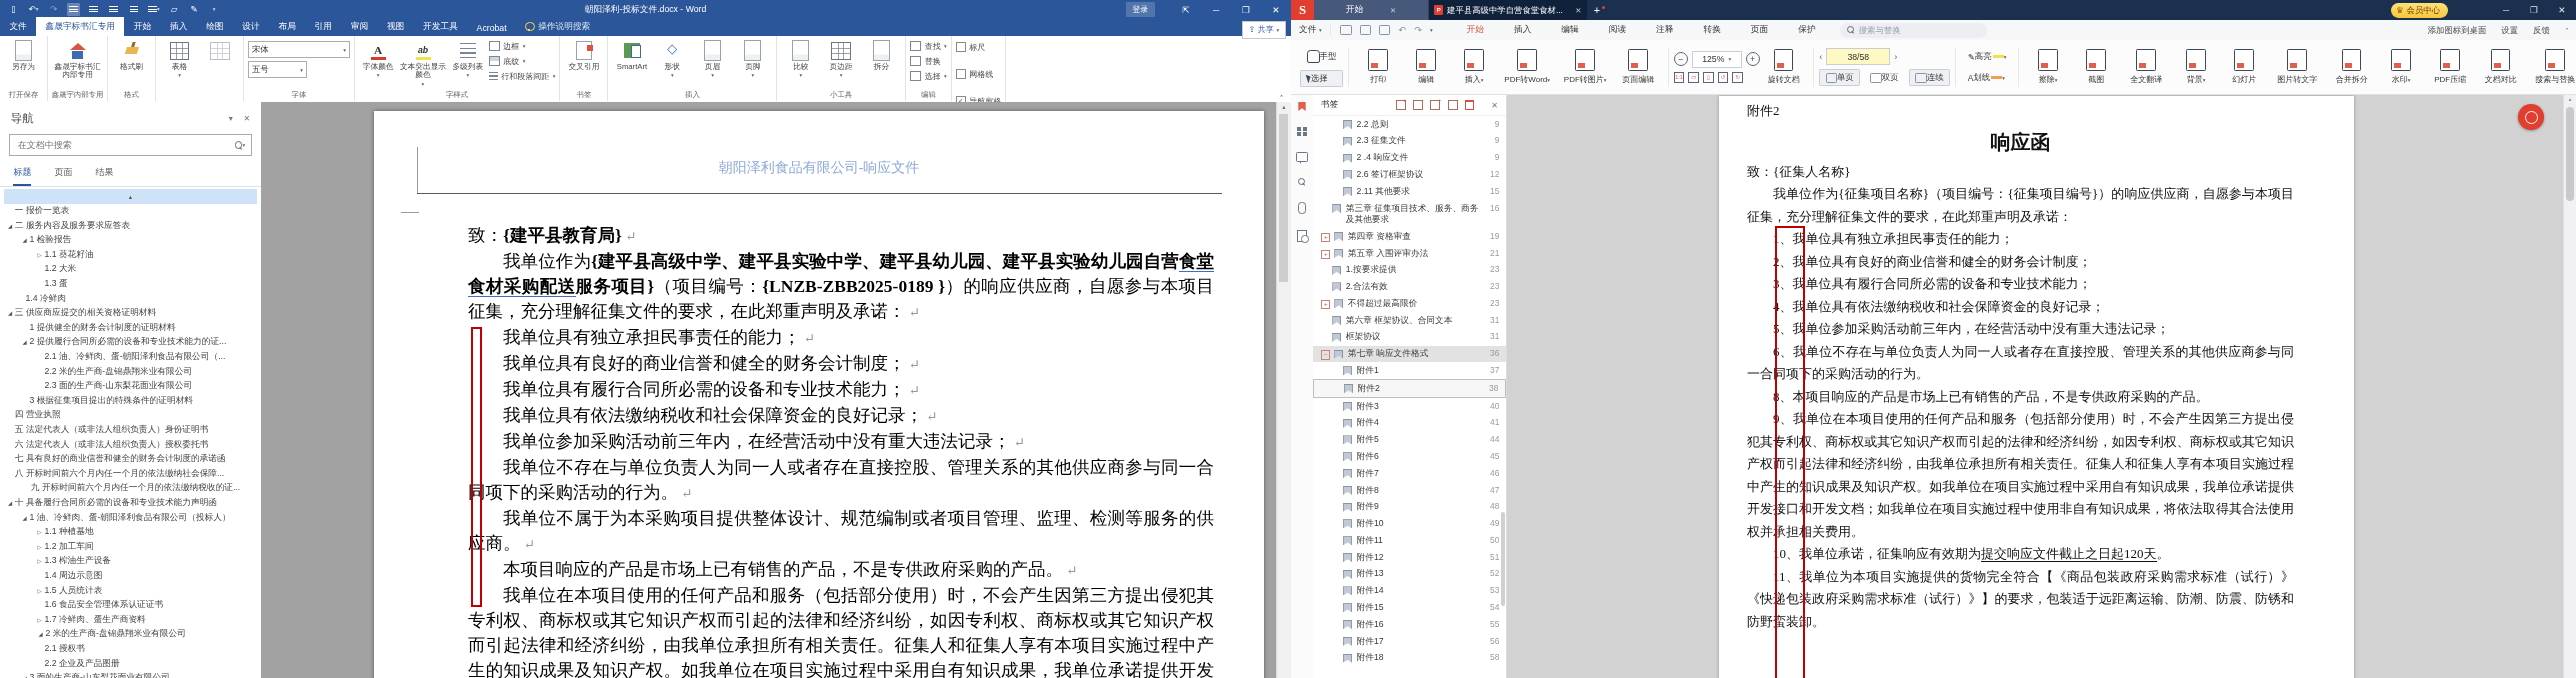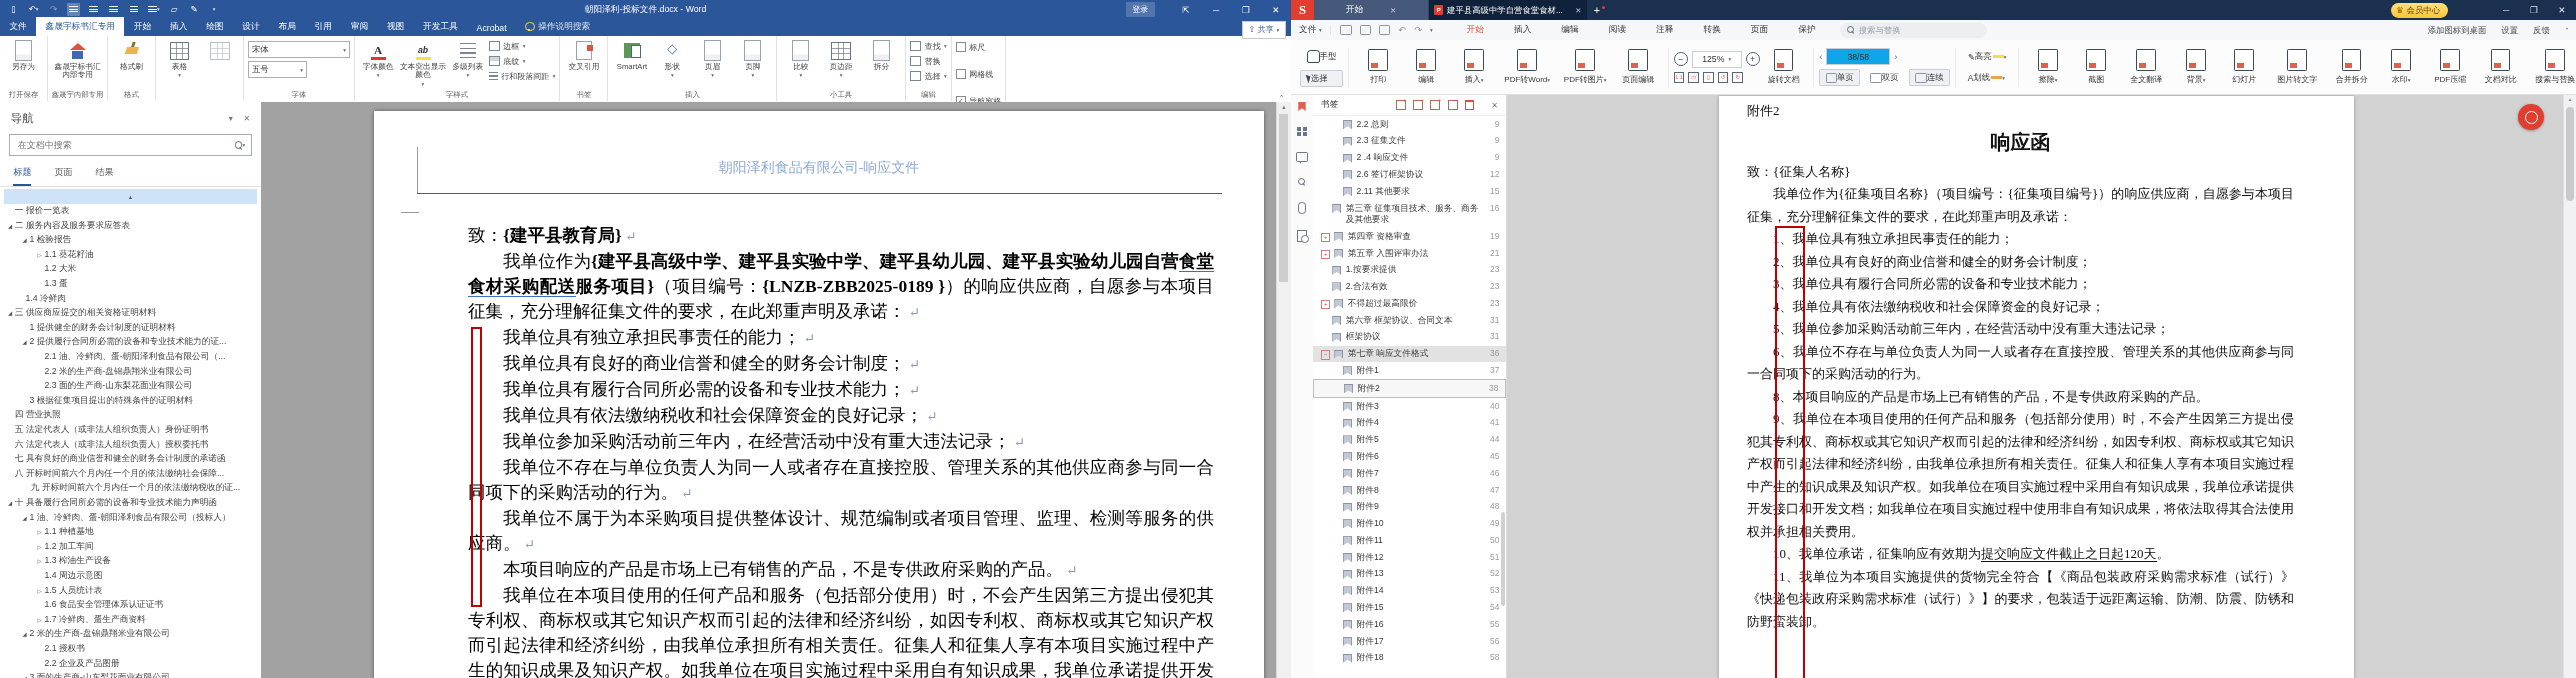--- a/index.html
+++ b/index.html
@@ -128,21 +128,21 @@
   .tsmall.boxed{border:0.7px solid #c9cdd5;background:#eef0f4;border-radius:1.3px;}
   .tbig{width:48px;display:flex;flex-direction:column;align-items:center;gap:2.7px;font-size:8px;color:#333;flex:none;white-space:nowrap;}
   .fico{width:17.5px;height:20px;border:1.1px solid #3d4757;border-radius:1.3px;background:#fff;position:relative;}
   .fico::after{content:"";position:absolute;left:2px;bottom:2px;width:6.7px;height:5.4px;background:#e0604e;}
   .hand{width:10.8px;height:10.8px;border:1.1px solid #3d4757;border-radius:3.4px 3.4px 2px 2px;}
   .cursorico{width:0;height:0;border-left:4px solid #3d4757;border-top:3.4px solid transparent;border-bottom:6px solid transparent;transform:rotate(-18deg);}
   .zrow{display:flex;align-items:center;gap:4px;}
   .zbtn{width:12px;height:12px;border-radius:50%;border:0.9px solid #5a6578;display:flex;align-items:center;justify-content:center;font-size:8.7px;color:#3d4757;}
   .zval{width:48px;height:15px;border:0.7px solid #c9cdd5;display:flex;align-items:center;justify-content:center;gap:4px;font-size:8.7px;color:#333;background:#fff;}
   .zi{width:8.7px;height:9.4px;border:0.9px solid #5a6578;font-size:5.4px;color:#e0604e;display:flex;align-items:center;justify-content:center;}
-  .pgval{width:62px;height:15px;border:0.7px solid #c9cdd5;background:#0ea5e9;display:flex;align-items:center;justify-content:center;font-size:8.7px;color:#333;}
+  .pgval{width:62px;height:15px;border:0.7px solid #c9cdd5;background:#fef9c3;display:flex;align-items:center;justify-content:center;font-size:8.7px;color:#333;}
   .angle{color:#5a6578;font-size:9.4px;}
   .chip{display:inline-block;width:10.8px;height:2.7px;margin-left:1.3px;}
   .p-body{position:absolute;left:0;top:95px;width:1285px;height:583px;}
   .p-strip{position:absolute;left:0;top:0;width:22px;height:100%;background:#fbfbfc;border-right:0.7px solid #ebebeb;display:flex;flex-direction:column;align-items:center;padding-top:6.7px;gap:16px;}
   .flag{width:7.4px;height:9.4px;background:#e0604e;clip-path:polygon(0 0,100% 0,100% 100%,50% 70%,0 100%);}
   .sgrid{width:9.4px;height:9.4px;background:
      linear-gradient(#6b7686 0 0) 0 0/4px 4px no-repeat,
      linear-gradient(#6b7686 0 0) 100% 0/4px 4px no-repeat,
      linear-gradient(#6b7686 0 0) 0 100%/4px 4px no-repeat,
      linear-gradient(#6b7686 0 0) 100% 100%/4px 4px no-repeat;}
@@ -599,21 +599,21 @@
               <span>1.5 人员统计表</span>
             </div>
             <div class="tree-row" style="padding-left: 35px;">
               <span class="tree-arrow"></span>
               <span>1.6 食品安全管理体系认证证书</span>
             </div>
             <div class="tree-row" style="padding-left: 35px;">
               <span class="tree-arrow">▷</span>
               <span>1.7 冷鲜肉、蛋生产商资料</span>
             </div>
-            <div class="tree-row" style="padding-left: 20px;">
+            <div class="tree-row" style="padding-left: 36px;">
               <span class="tree-arrow">◢</span>
               <span>2 米的生产商-盘锦鼎翔米业有限公司</span>
             </div>
             <div class="tree-row" style="padding-left: 35px;">
               <span class="tree-arrow"></span>
               <span>2.1 授权书</span>
             </div>
             <div class="tree-row" style="padding-left: 35px;">
               <span class="tree-arrow"></span>
               <span>2.2 企业及产品图册</span>

